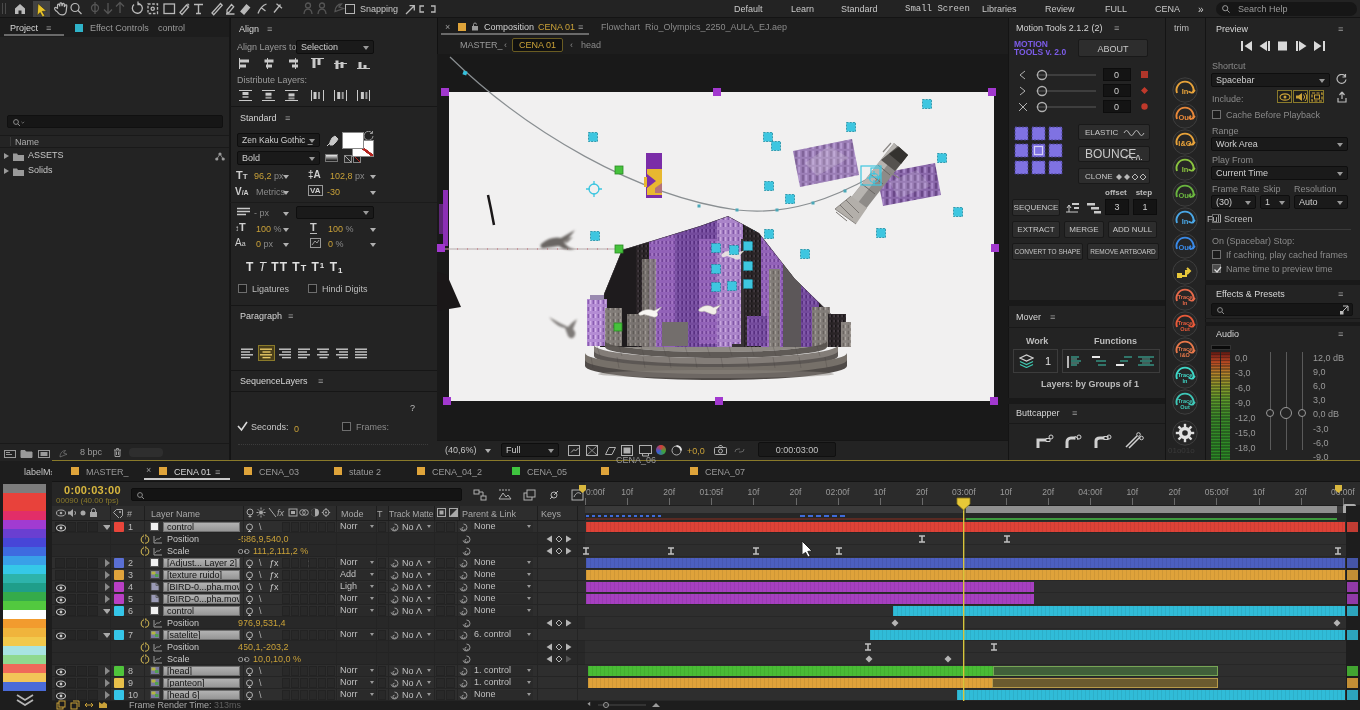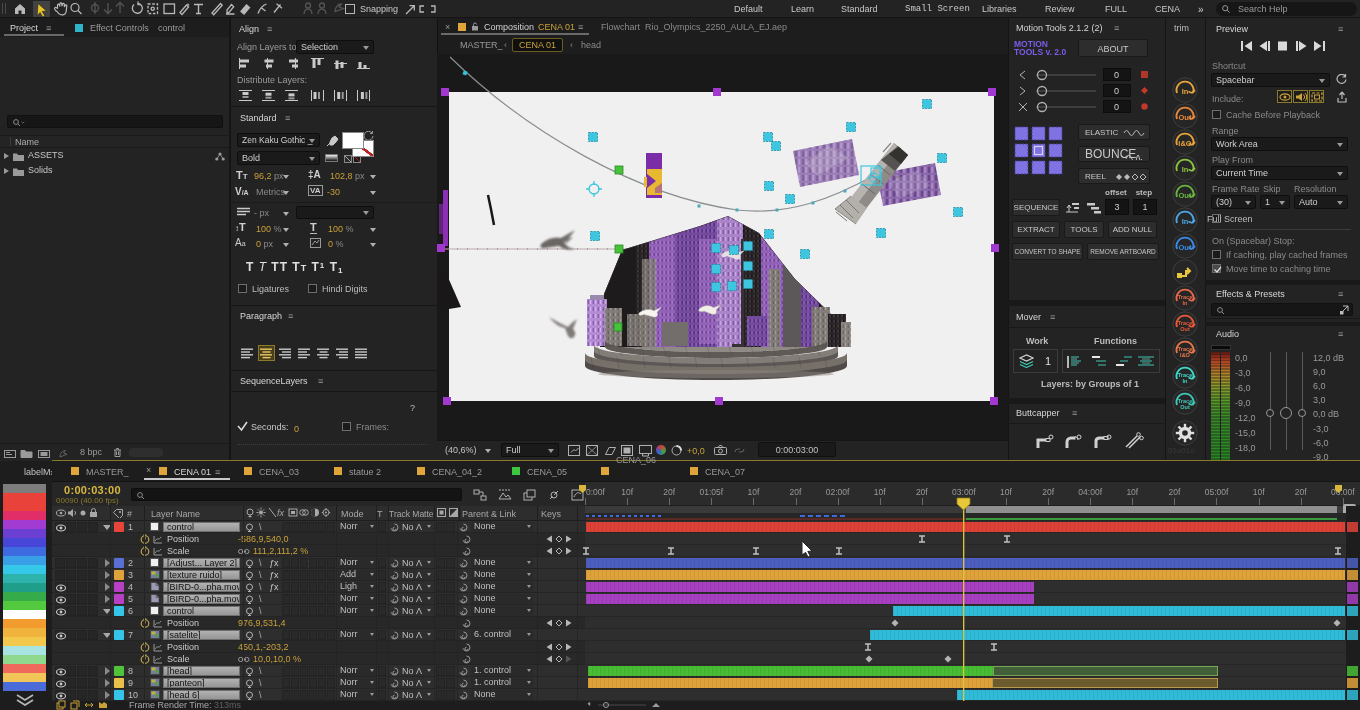--- a/index.html
+++ b/index.html
@@ -602,21 +602,21 @@
       <path d="M1 4 q2.5 -5 5 0 t5 0 5 0 5 0" stroke="#b9b9b9" fill="none"></path>
     </svg>
   </div>
 <div class="abs btn" style="left:1078px;top:146px;width:72px;height:16px;line-height:15px;font-size:12px;white-space:nowrap;">
     <span style="position:absolute;left:6px;">BOUNCE</span>
     <svg class="abs" style="left:46px;top:4px;" width="24" height="9" viewBox="0 0 24 9">
       <path d="M1 8 q3 -8 6 0 t4.5 0 3 0 2 0" stroke="#b9b9b9" fill="none"></path>
     </svg>
   </div>
 <div class="abs btn" style="left:1078px;top:168px;width:72px;height:16px;line-height:15px;font-size:8px;white-space:nowrap;">
-    <span style="position:absolute;left:6px;">REEL</span>
+    <span style="position:absolute;left:6px;">CLONE</span>
     <svg class="abs" style="left:36px;top:4px;" width="34" height="9" viewBox="0 0 34 9">
       <path d="M4 1l3 3-3 3-3-3z" fill="#b9b9b9"></path>
       <path d="M12 1l3 3-3 3-3-3z" fill="#b9b9b9"></path>
       <path d="M20 1l3 3-3 3-3-3z" fill="none" stroke="#b9b9b9"></path>
       <path d="M28 1l3 3-3 3-3-3z" fill="none" stroke="#b9b9b9"></path>
     </svg>
   </div>
 <div class="abs" style="left:1105px;top:188px;color:#bdbdbd;font-weight:bold;font-size:8px;">offset&nbsp;&nbsp;&nbsp;&nbsp;step</div>
 <div class="abs btn" style="left:1012px;top:199px;width:48px;height:17px;line-height:16px;font-size:8px;">SEQUENCE</div>
 <svg class="abs" style="left:1064px;top:201px;" width="18" height="13" viewBox="0 0 18 13">
@@ -625,21 +625,21 @@
     <rect x="10" y="6" width="5" height="2" fill="#c9c9c9"></rect>
   </svg>
 <svg class="abs" style="left:1086px;top:201px;" width="16" height="13" viewBox="0 0 16 13">
     <rect x="1" y="2" width="8" height="2.5" fill="#c9c9c9"></rect>
     <rect x="5" y="6" width="8" height="2.5" fill="#c9c9c9"></rect>
     <rect x="8" y="10" width="7" height="2.5" fill="#c9c9c9"></rect>
   </svg>
 <div class="abs" style="left:1105px;top:199px;width:24px;height:16px;background:#141414;border:1px solid #0d0d0d;color:#d0d0d0;text-align:center;line-height:15px;">3</div>
 <div class="abs" style="left:1133px;top:199px;width:24px;height:16px;background:#141414;border:1px solid #0d0d0d;color:#d0d0d0;text-align:center;line-height:15px;">1</div>
 <div class="abs btn" style="left:1012px;top:221px;width:48px;height:17px;line-height:16px;font-size:8px;">EXTRACT</div>
-<div class="abs btn" style="left:1064px;top:221px;width:40px;height:17px;line-height:16px;font-size:8px;">TOOLS</div>
+<div class="abs btn" style="left:1064px;top:221px;width:40px;height:17px;line-height:16px;font-size:8px;">MERGE</div>
 <div class="abs btn" style="left:1108px;top:221px;width:49px;height:17px;line-height:16px;font-size:8px;">ADD NULL</div>
 <div class="abs btn" style="left:1012px;top:243px;width:71px;height:17px;line-height:16px;font-size:6.5px;white-space:nowrap;overflow:hidden;">CONVERT TO SHAPE</div>
 <div class="abs btn" style="left:1087px;top:243px;width:72px;height:17px;line-height:16px;font-size:6.5px;white-space:nowrap;overflow:hidden;">REMOVE ARTBOARD</div>
 <div class="abs" style="left:1008px;top:300px;width:157px;height:6px;background:#191919;"></div>
 <div class="abs" style="left:1016px;top:312px;color:#d6d6d6;">Mover</div>
 <div class="abs" style="left:1050px;top:312px;"><span class="ham">≡</span></div>
 <div class="abs" style="left:1008px;top:327px;width:157px;height:1px;background:#191919;"></div>
 <div class="abs" style="left:1026px;top:336px;color:#bdbdbd;font-weight:bold;">Work</div>
 <div class="abs" style="left:1094px;top:336px;color:#bdbdbd;font-weight:bold;">Functions</div>
 <div class="abs" style="left:1013px;top:349px;width:45px;height:24px;border:1px solid #3c3c3c;"></div>
@@ -848,21 +848,21 @@
 <div class="abs" style="left:1207px;top:214px;color:#bdbdbd;">Full Screen</div>
 <div class="abs" style="left:1211px;top:229px;width:140px;height:1px;background:#3a3a3a;"></div>
 <div class="abs" style="left:1212px;top:236px;color:#8a8a8a;">On (Spacebar) Stop:</div>
 <div class="abs" style="left:1212px;top:250px;width:9px;height:9px;border:1px solid #6e6e6e;background:#1b1b1b;"></div>
 <div class="abs" style="left:1226px;top:250px;color:#8a8a8a;">If caching, play cached frames</div>
 <div class="abs" style="left:1212px;top:264px;width:9px;height:9px;border:1px solid #6e6e6e;background:#4a4a4a;">
     <svg class="abs" style="left:0px;top:0px;" width="9" height="9" viewBox="0 0 9 9">
       <path d="M1.5 4.5l2.5 2.5 4-5" stroke="#ddd" stroke-width="1.3" fill="none"></path>
     </svg>
   </div>
-<div class="abs" style="left:1226px;top:264px;color:#8a8a8a;">Move time to caching time</div>
+<div class="abs" style="left:1226px;top:264px;color:#8a8a8a;">Name time to preview time</div>
 <div class="abs" style="left:1205px;top:280px;width:155px;height:5px;background:#191919;"></div>
 <div class="abs" style="left:1216px;top:289px;color:#d6d6d6;">Effects &amp; Presets</div>
 <div class="abs" style="left:1338px;top:289px;"><span class="ham">≡</span></div>
 <div class="abs" style="left:1211px;top:303px;width:142px;height:13px;background:#161616;border:1px solid #101010;border-radius:2px;">
     <svg class="abs" style="left:5px;top:3px;" width="12" height="8" viewBox="0 0 12 8">
       <circle cx="3" cy="3" r="2.4" stroke="#8a8a8a" fill="none"></circle>
       <path d="M4.8 4.8l2.2 2.2" stroke="#8a8a8a"></path>
     </svg>
   </div>
 <div class="abs" style="left:1205px;top:318px;width:155px;height:1px;background:#191919;"></div>

